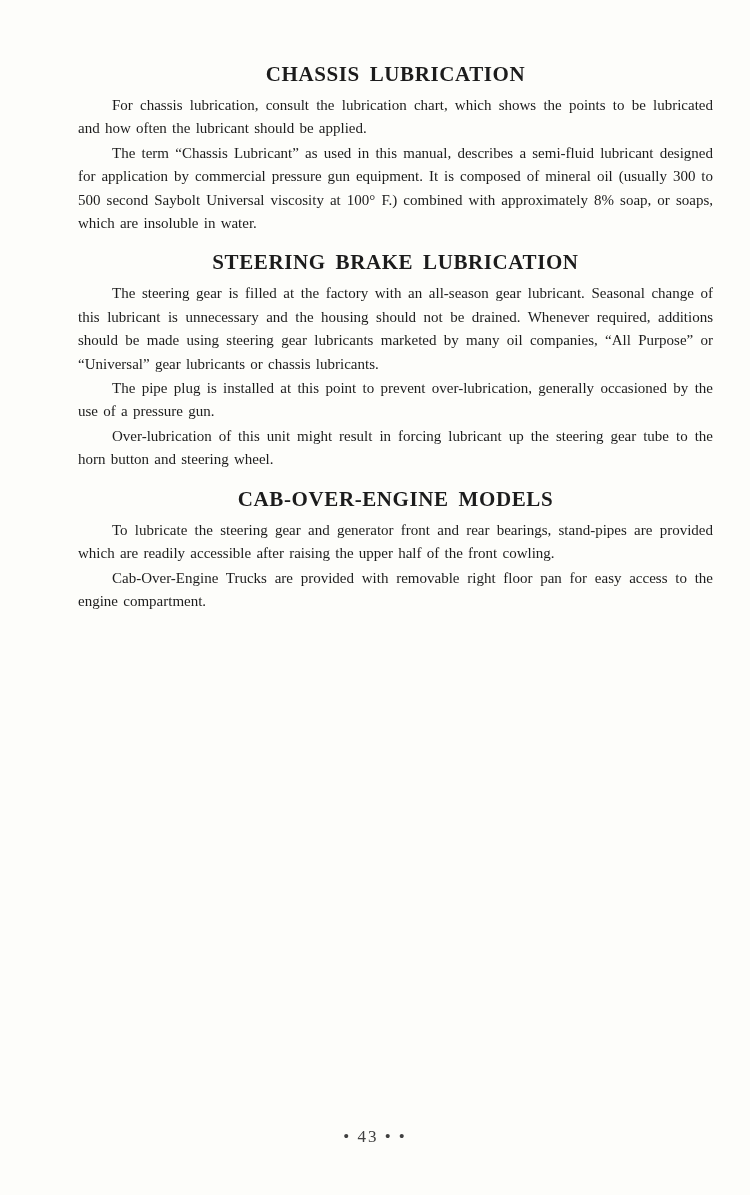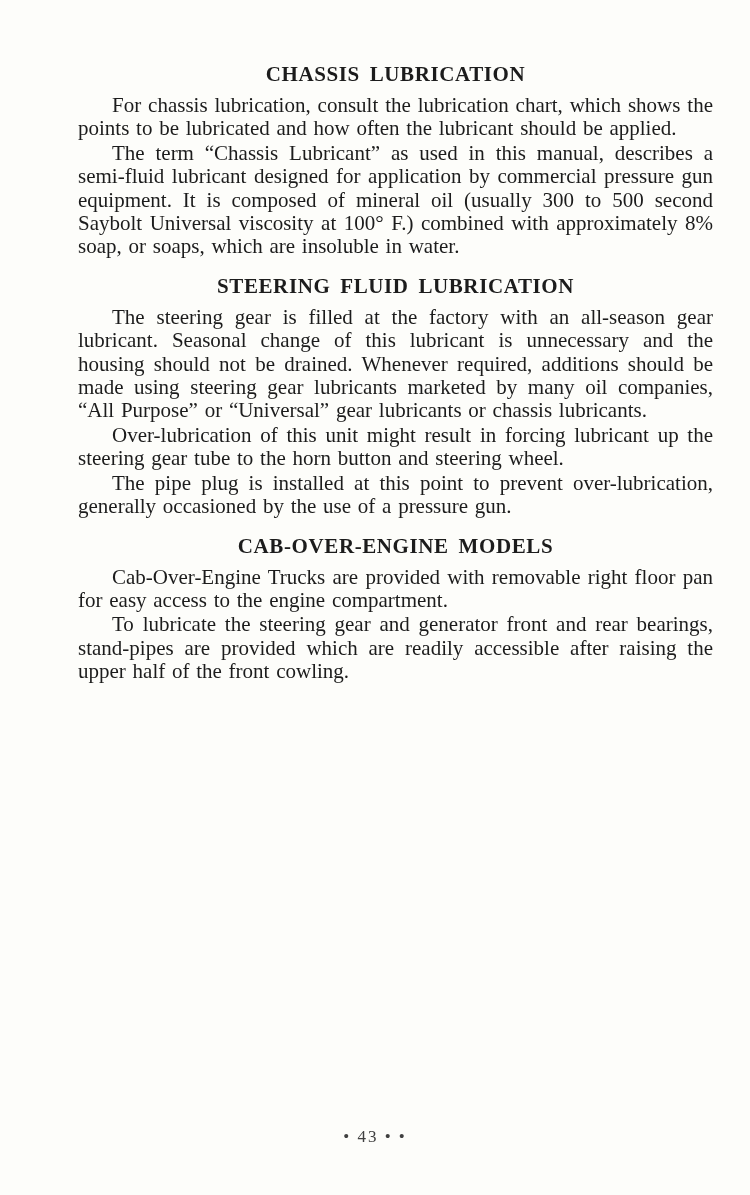--- a/index.html
+++ b/index.html
@@ -28,21 +28,21 @@
     font-weight: 700;
     text-align: center;
     letter-spacing: 0.6px;
     word-spacing: 4px;
     margin: 15px 0 7px 0;
   }
   .section:first-child .heading {
     margin-top: 0;
   }
   .para {
-    font-size: 21px;
+    font-size: 15px;
     line-height: 23.4px;
     text-align: justify;
     text-indent: 34px;
     word-spacing: 1.5px;
     margin: 0 0 1px 0;
   }
   .page-number {
     position: absolute;
     left: 0;
     bottom: 48px;
@@ -59,27 +59,27 @@
 <div class="page">
 
   <div class="section">
     <h2 class="heading">CHASSIS LUBRICATION</h2>
     <p class="para">For chassis lubrication, consult the lubrication chart, which shows the points to be lubricated and how often the lubricant should be applied.</p>
     <p class="para">The term “Chassis Lubricant” as used in this manual, describes a semi-fluid lubricant designed for application by commercial pressure gun equipment. It is composed of mineral oil (usually 300 to 500 second Saybolt Universal viscosity at 100° F.) combined with approximately 8% soap, or soaps, which are insoluble in water.</p>
   </div>
 
 
   <div class="section">
-    <h2 class="heading">STEERING FLUID LUBRICATION</h2>
+    <h2 class="heading">STEERING BRAKE LUBRICATION</h2>
     <p class="para">The steering gear is filled at the factory with an all-season gear lubricant. Seasonal change of this lubricant is unnecessary and the housing should not be drained. Whenever required, additions should be made using steering gear lubricants marketed by many oil companies, “All Purpose” or “Universal” gear lubricants or chassis lubricants.</p>
+    <p class="para">The pipe plug is installed at this point to prevent over-lubrication, generally occasioned by the use of a pressure gun.</p>
     <p class="para">Over-lubrication of this unit might result in forcing lubricant up the steering gear tube to the horn button and steering wheel.</p>
-    <p class="para">The pipe plug is installed at this point to prevent over-lubrication, generally occasioned by the use of a pressure gun.</p>
   </div>
 
   <div class="section">
     <h2 class="heading">CAB-OVER-ENGINE MODELS</h2>
+    <p class="para">To lubricate the steering gear and generator front and rear bearings, stand-pipes are provided which are readily accessible after raising the upper half of the front cowling.</p>
     <p class="para">Cab-Over-Engine Trucks are provided with removable right floor pan for easy access to the engine compartment.</p>
-    <p class="para">To lubricate the steering gear and generator front and rear bearings, stand-pipes are provided which are readily accessible after raising the upper half of the front cowling.</p>
   </div>
 
   <div class="page-number">• 43 • •</div>
 
 </div>
 
 </body></html>

